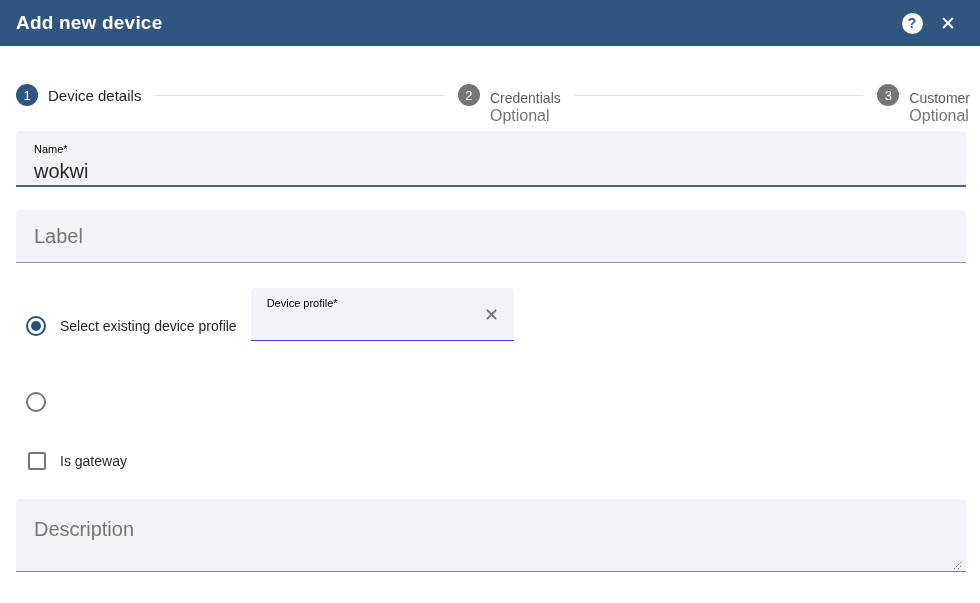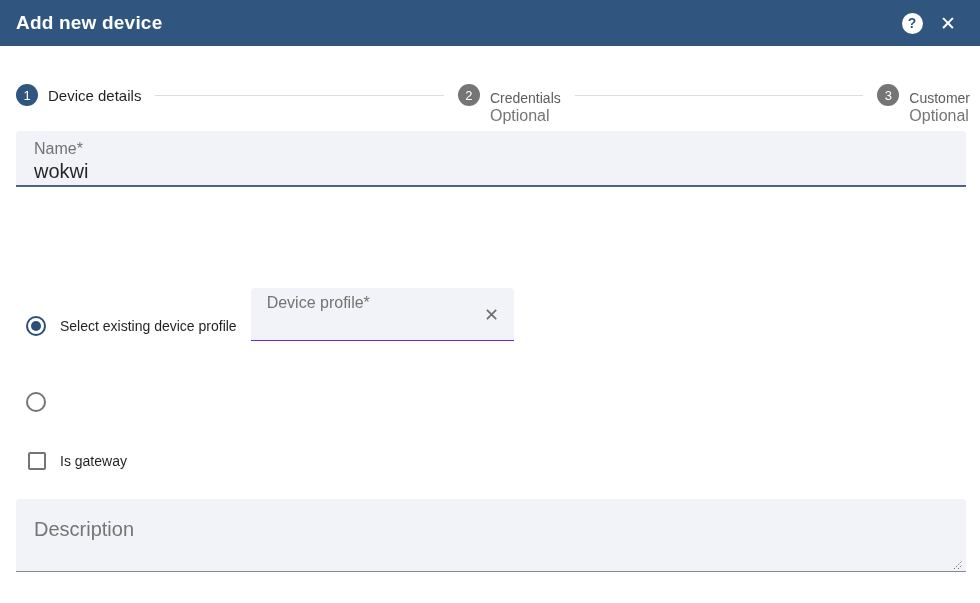--- a/index.html
+++ b/index.html
@@ -32,21 +32,21 @@
   .step-label-active { font-size:15px; color:rgba(0,0,0,.87); white-space:nowrap; }
   .step-label { font-size:14px; color:#5d5d5d; line-height:18px; white-space:nowrap;margin-top:22px; }
   .step-sublabel { font-size:16px; color:#757575; line-height:17px; }
   .connector { flex:1; height:1px; background:#dddddd; margin:0 14px; }
 
   
   .fill-field { position:absolute; left:16px; width:950px; background:#f2f3f8;
     border-radius:4px 4px 0 0; }
   .field-name { top:131px; height:56px; border-bottom:2px solid #4c647e;
     padding:11px 16px 0 18px; }
-  .small-label { font-size:16px; color:#737373; line-height:14px; display:block; }
+  .small-label { font-size:11px; color:#000000; line-height:14px; display:block; }
   .text-input { display:block; width:100%; background:transparent; border:none; outline:none;
     font-family:"Liberation Sans", sans-serif; font-size:20px; color:rgba(0,0,0,.85);
     margin-top:4px; padding:0; }
   .text-input::placeholder { color:#757575; opacity:1; }
 
   .field-label { top:210px; height:53px; border-bottom:1px solid #939393;
     display:flex; align-items:center; padding:0 16px 0 18px; }
   .field-label .text-input { margin-top:0; }
 
   
@@ -122,20 +122,23 @@
         <div class="step-sublabel">Optional</div>
       </div>
     </div>
   </div>
 
   <div class="fill-field field-name">
     <span class="small-label">Name*</span>
     <input class="text-input" type="text" value="wokwi" style="">
   </div>
 
+  <div class="fill-field field-label">
+    <input class="text-input" type="text" placeholder="Label" style="">
+  </div>
 
   <div class="profile-row">
     <div class="radio-option in-row">
       <div class="radio-outer selected">
         <div class="radio-dot"></div>
       </div>
       <div class="control-label">Select existing device profile</div>
     </div>
     <div class="profile-field">
       <span class="small-label">Device profile*</span>

